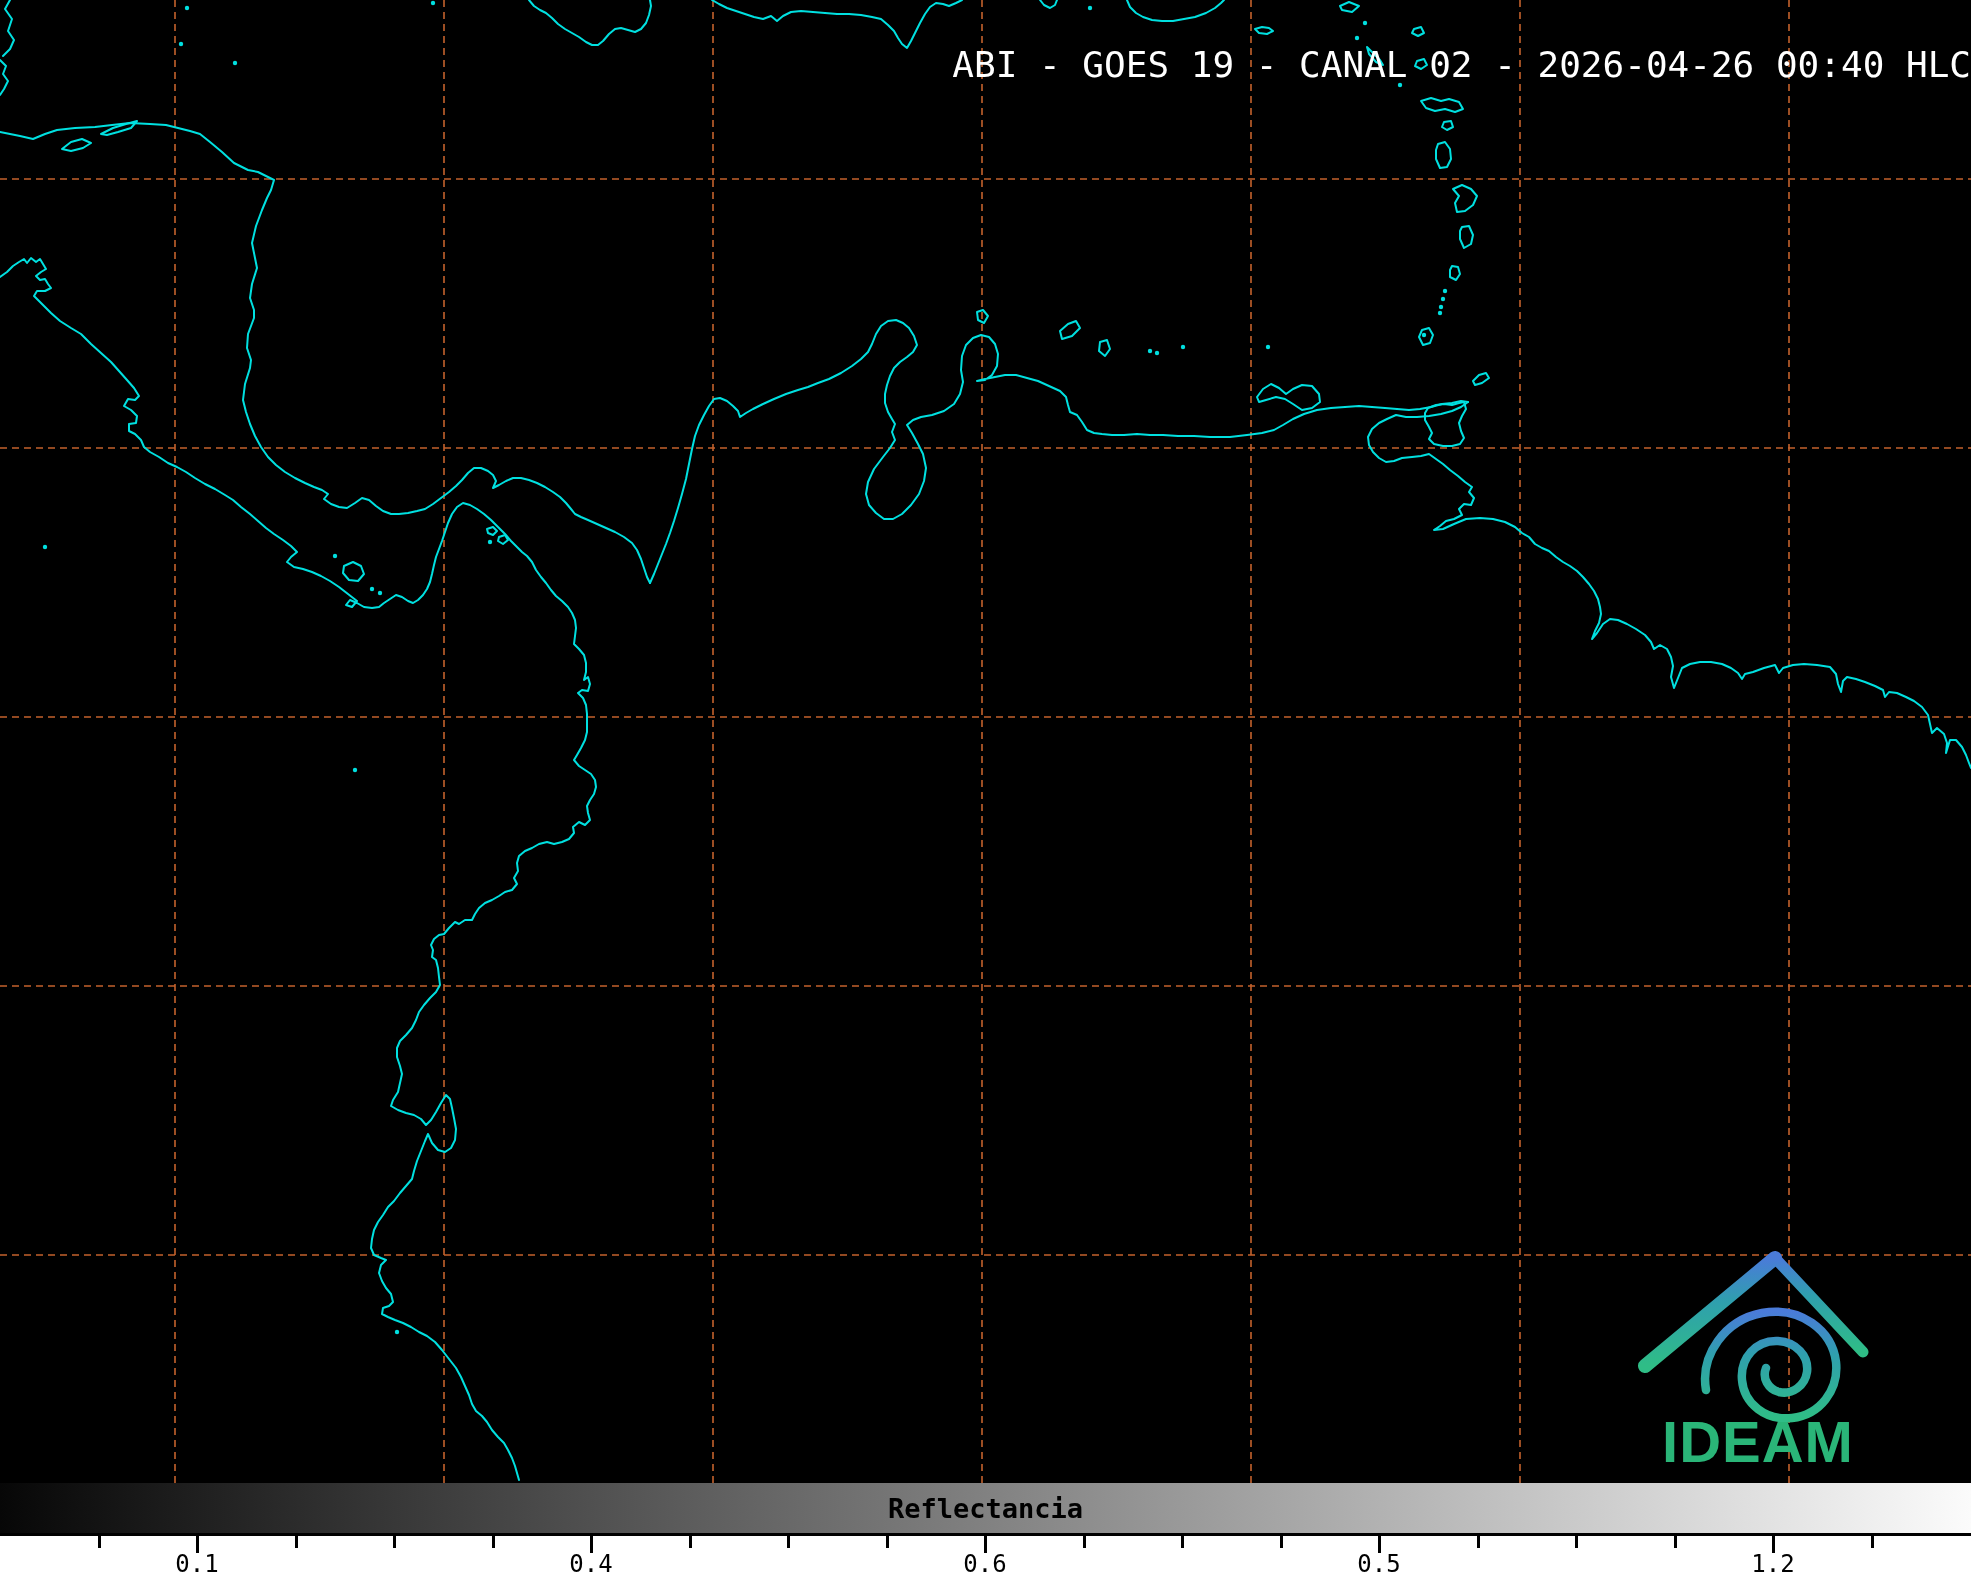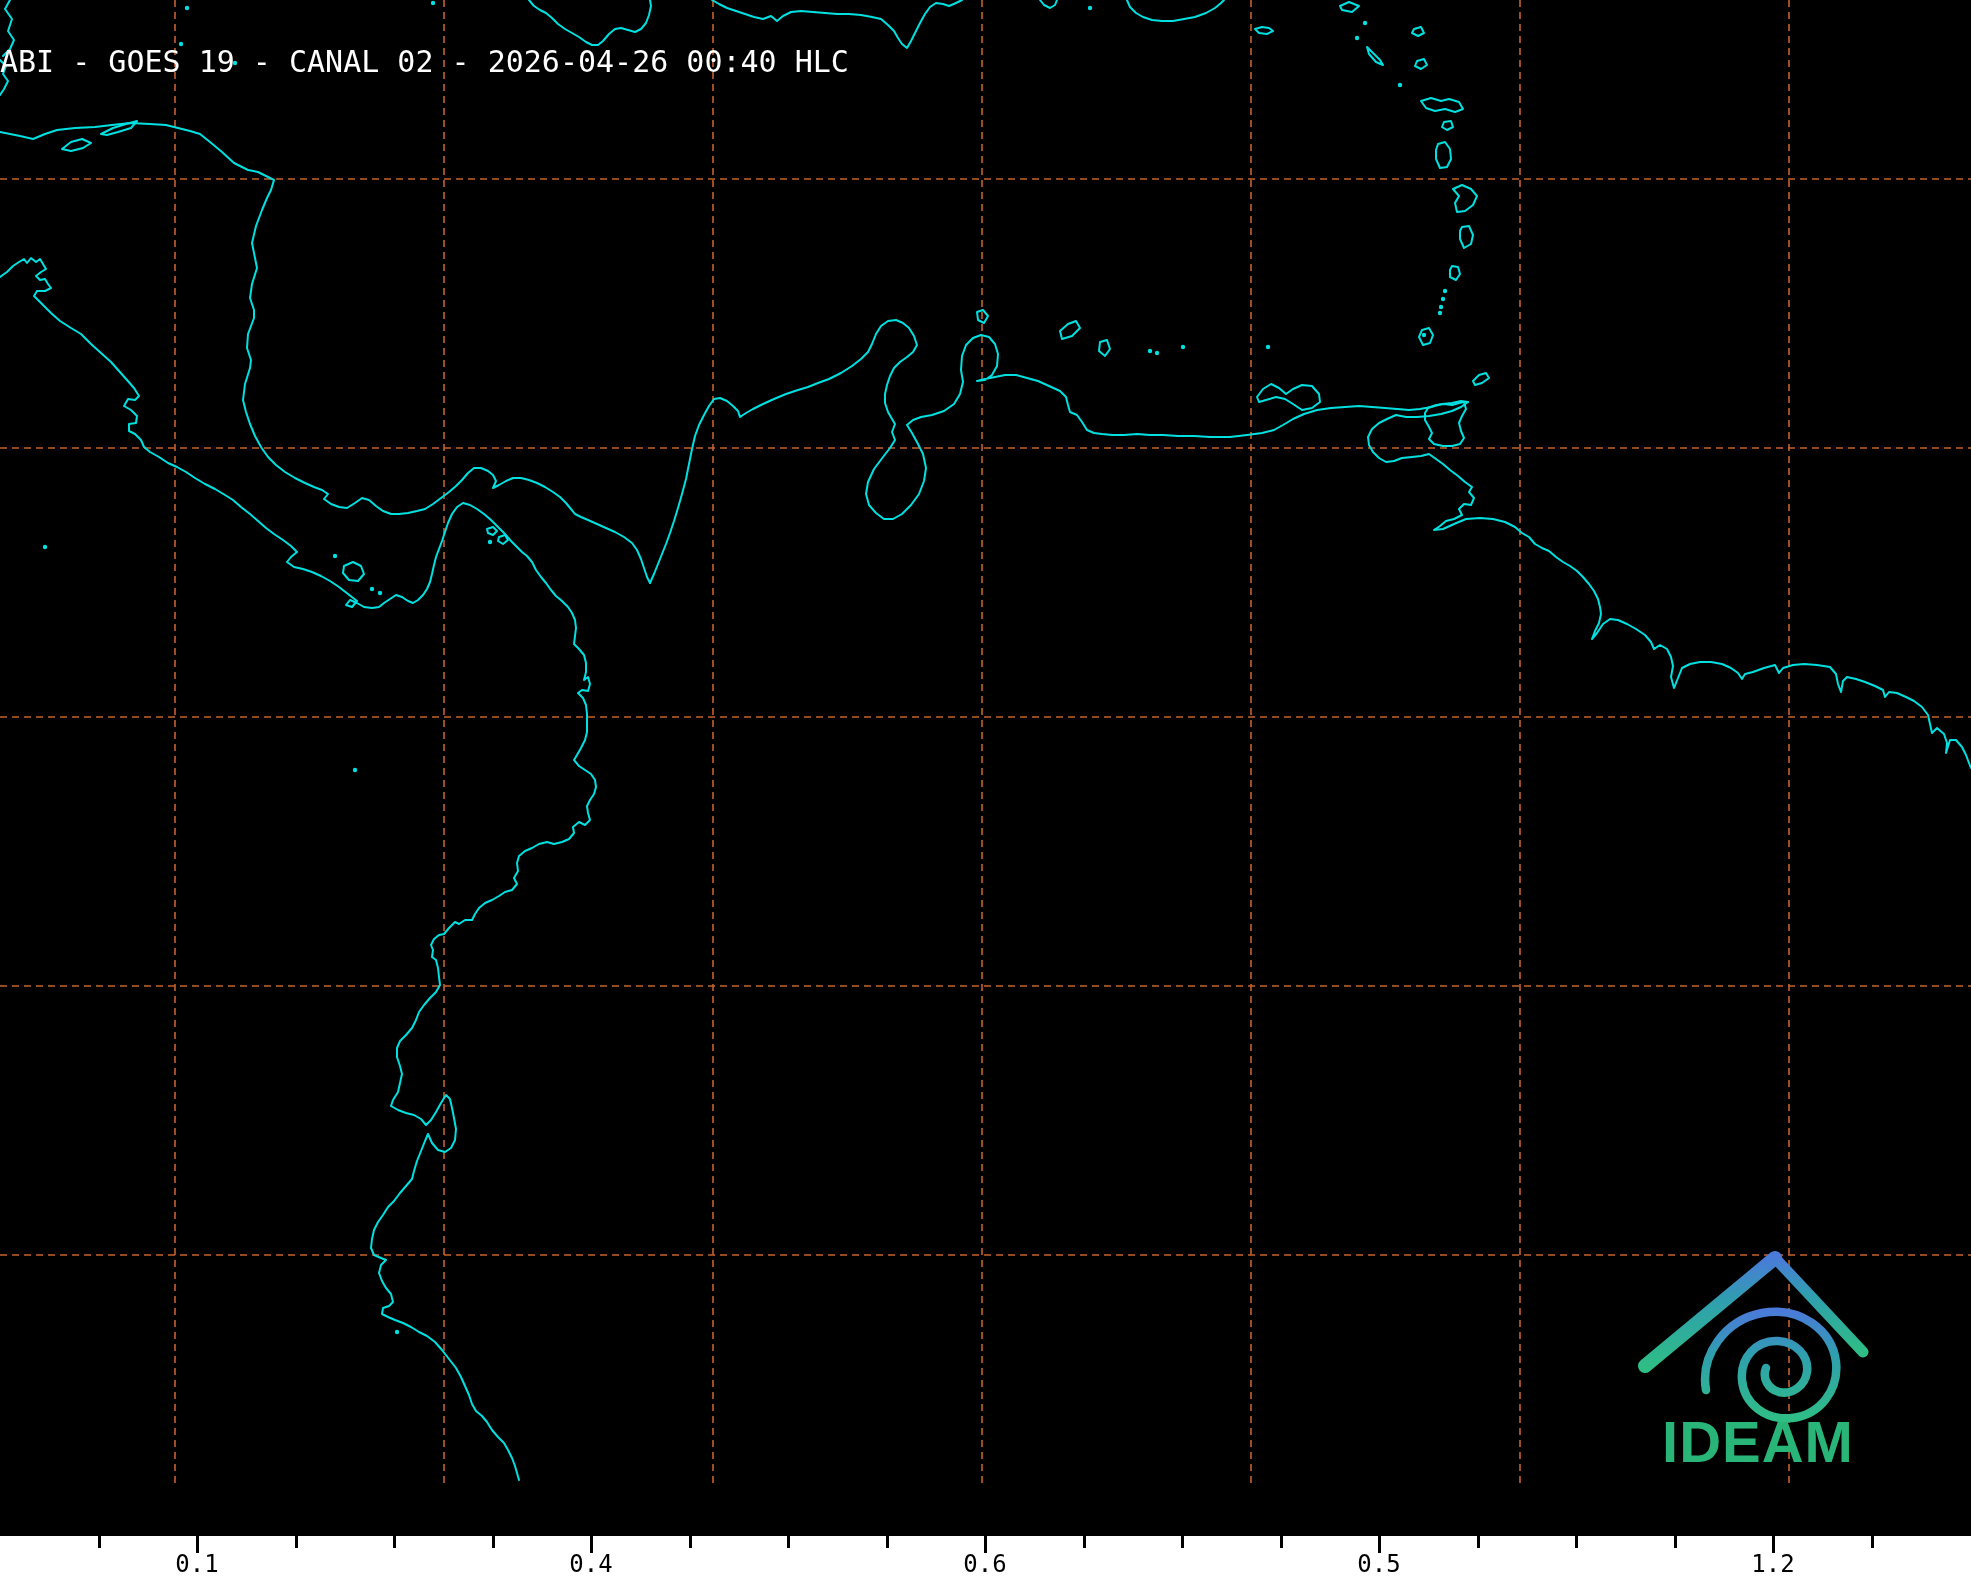--- a/index.html
+++ b/index.html
@@ -1,21 +1,21 @@
 <!DOCTYPE html>
 <html><head>
 <meta charset="utf-8">
 <style>
   html,body{margin:0;padding:0;background:#000;}
   .stage{position:relative;width:1971px;height:1577px;background:#000;overflow:hidden;
          font-family:"DejaVu Sans Mono","Liberation Mono",monospace;}
   .map-area{position:absolute;left:0;top:0;width:1971px;height:1483px;background:#000;}
   .map-area svg{position:absolute;left:0;top:0;}
-  .map-title{position:absolute;left:0;right:0;top:44px;text-align:left;color:#fff;
-             font-size:30px;letter-spacing:0px;white-space:pre;}
+  .map-title{position:absolute;left:0;right:0;top:44px;text-align:right;color:#fff;
+             font-size:36px;letter-spacing:0px;white-space:pre;padding-left:24px;}
   .colorbar{position:absolute;left:0;top:1483px;width:1971px;height:50px;
             border-bottom:3px solid #000;box-sizing:content-box;}
   .cb-label{position:absolute;left:0;right:0;top:10px;text-align:center;color:#000;
             font-size:27px;font-weight:bold;}
   .cb-footer{position:absolute;left:0;top:1536px;width:1971px;height:41px;background:#fff;}
   .tick{position:absolute;top:0;width:3px;background:#000;transform:translateX(-1px);}
   .tick.major{height:17px;}
   .tick.minor{height:12px;}
   .tick-label{position:absolute;top:14px;transform:translateX(-50%);color:#000;font-size:24px;}
 </style>
@@ -109,20 +109,23 @@
       </defs>
       <g>
         <path d="M30,126 L160,18" stroke="url(#lg)" stroke-width="14" fill="none" stroke-linecap="round"></path>
         <path d="M160,18 L248,112" stroke="url(#lg)" stroke-width="11" fill="none" stroke-linecap="round"></path>
         <path d="M91,150 C85,115 110,80 147,73 C185,66 217,90 221,122 C224,150 205,175 177,178 C151,181 129,164 127,140 C125,118 141,100 163,101 C181,102 194,116 192,132 C190,146 177,155 164,152 C153,149 147,138 151,128" stroke="url(#lg)" stroke-width="8.5" fill="none" stroke-linecap="round"></path>
       </g>
       <text x="143" y="222" text-anchor="middle" font-family="Liberation Sans, sans-serif" font-size="58" font-weight="bold" fill="#2ab578" letter-spacing="1">IDEAM</text>
     </svg>
   </div>
 
+  <div class="colorbar" id="colorbar" style="background: linear-gradient(to right, rgb(7, 7, 7), rgb(251, 251, 251));">
+    <div class="cb-label">Reflectancia</div>
+  </div>
 
   <div class="cb-footer" id="cb-footer">
       <div class="tick minor" style="left: 99px;"></div>
       <div class="tick major" style="left: 197px;"></div>
       <div class="tick-label" style="left: 197px;">0.1</div>
       <div class="tick minor" style="left: 296px;"></div>
       <div class="tick minor" style="left: 394px;"></div>
       <div class="tick minor" style="left: 493px;"></div>
       <div class="tick major" style="left: 591px;"></div>
       <div class="tick-label" style="left: 591px;">0.4</div>

